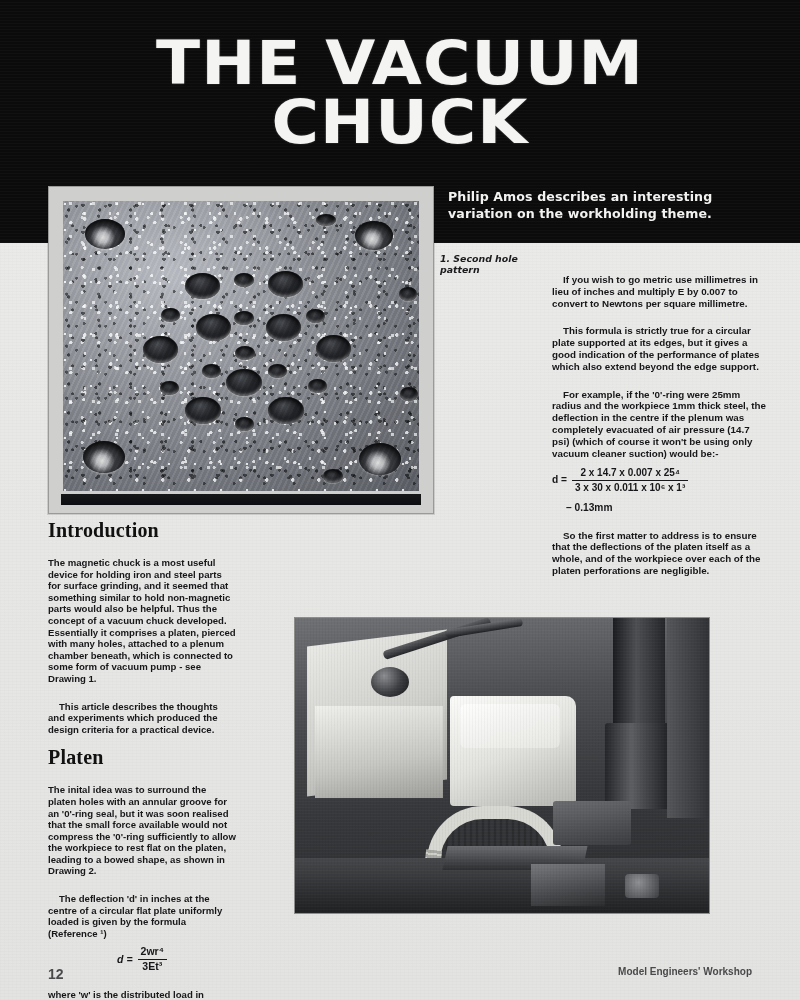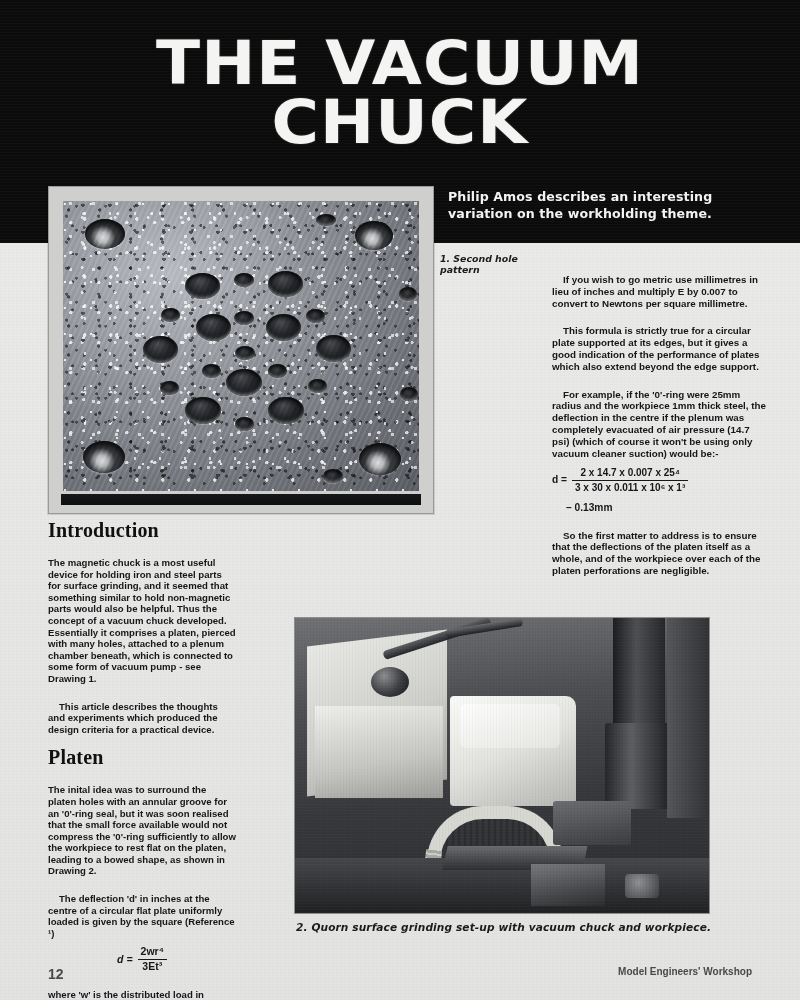--- a/index.html
+++ b/index.html
@@ -281,21 +281,21 @@
     <p>So the first matter to address is to ensure that the deflections of the platen itself as a whole, and of the workpiece over each of the platen perforations are negligible.</p>
   </div>
 
   <div class="col colL">
     <div class="head">Introduction</div>
     <p class="noind"><span>The magnetic chuck is a most useful device for holding iron and steel parts for surface grinding, and it seemed that something similar to hold non-magnetic parts would also be helpful. Thus the concept of a vacuum chuck developed. Essentially it comprises a platen, pierced with many holes, attached to a plenum chamber beneath, which is connected to some form of vacuum pump - see</span> <b class="run">Drawing 1.</b></p>
     <p>This article describes the thoughts and experiments which produced the design criteria for a practical device.</p>
 
     <div class="head" style="margin-top:11px;">Platen</div>
     <p class="noind"><span>The inital idea was to surround the platen holes with an annular groove for an '0'-ring seal, but it was soon realised that the small force available would not compress the '0'-ring sufficiently to allow the workpiece to rest flat on the platen, leading to a bowed shape, as shown in</span> <b class="run">Drawing 2.</b></p>
-    <p>The deflection 'd' in inches at the centre of a circular flat plate uniformly loaded is given by the square (Reference ¹)</p>
+    <p>The deflection 'd' in inches at the centre of a circular flat plate uniformly loaded is given by the formula (Reference ¹)</p>
 
     <div class="frm">
       <span class="lhs">d =</span>
       <span class="frac">
         <span class="num">2wr⁴</span>
         <span class="den">3Et³</span>
       </span>
     </div>
 
     <p class="noind">where 'w' is the distributed load in pounds per square inch, 'r' is the radius of the plate and 't' its thickness in inches, and 'E' is the modulus of elasticity in pounds per square inch.</p>
@@ -362,17 +362,16 @@
     <div class="g" style="left:258px;top:183px;width:78px;height:44px;background:linear-gradient(170deg,#6a6c70,#3a3c40);border-radius:3px;"></div>
 
     <div class="g" style="left:0px;top:240px;width:414px;height:56px;background:linear-gradient(180deg,#45474a,#1e2022);"></div>
     <div class="g" style="left:150px;top:228px;width:140px;height:24px;background:linear-gradient(180deg,#696b6f,#2d2f32);transform:skewX(-12deg);"></div>
     <div class="g" style="left:236px;top:246px;width:74px;height:42px;background:linear-gradient(170deg,#76787c,#2a2c2e);"></div>
     <div class="g" style="left:330px;top:256px;width:34px;height:24px;border-radius:4px;background:radial-gradient(circle at 40% 35%,#8e9094,#3a3c3f);"></div>
 
     <div class="p2grain"></div>
   </div>
 
-  <div class="cap2">2. Quorn surface grinding set-up with vacuum chuck and workpiece.</div>
 
   <div class="folio">12</div>
   <div class="runhead">Model Engineers' Workshop</div>
 </div>
 
 </body></html>

